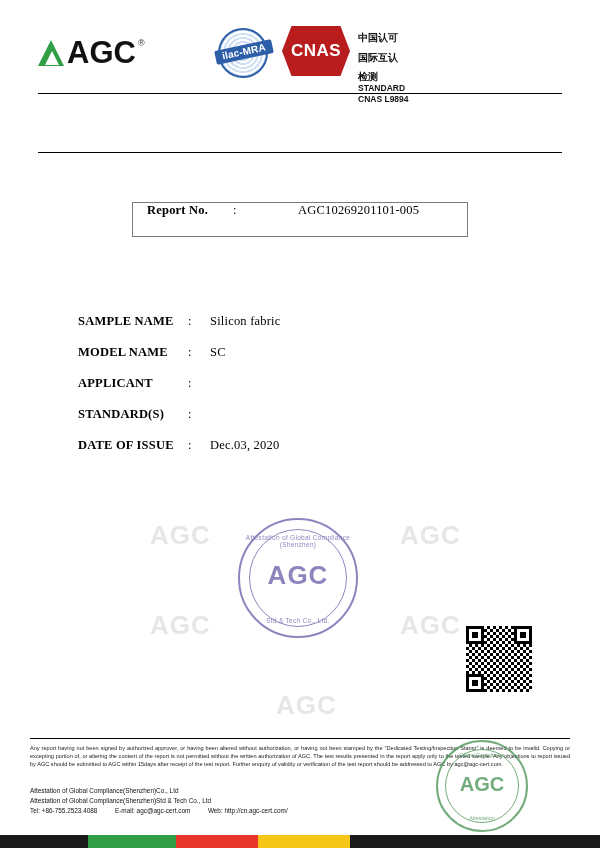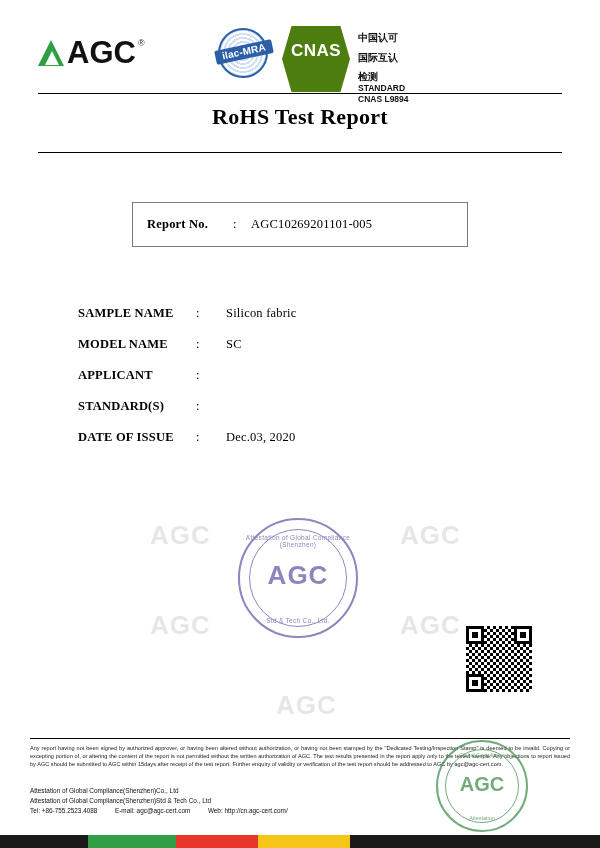--- a/index.html
+++ b/index.html
@@ -111,22 +111,22 @@
   .cnas {
     position: absolute;
     left: 282px;
     top: 12px;
     width: 72px;
     height: 56px;
   }
   .cnas .hex {
     position: absolute;
     left: 0; top: 2px;
-    width: 68px; height: 66px;
-    background: #4d7c0f;
+    width: 68px; height: 50px;
+    background: #b91c1c;
     clip-path: polygon(14% 0%, 86% 0%, 100% 50%, 86% 100%, 14% 100%, 0% 50%);
   }
   .cnas .hex span {
     display: block;
     color: #fff;
     font-family: "Liberation Sans", sans-serif;
     font-weight: bold;
     font-size: 17px;
     text-align: center;
     line-height: 50px;
@@ -164,48 +164,46 @@
     font-weight: bold;
     letter-spacing: .3px;
   }
 
   
   .reportno-box {
     position: absolute;
     left: 132px;
     top: 202px;
     width: 336px;
-    height: 45px;
+    height: 35px;
     border: 1px solid #7a7a7a;
     display: flex;
-    align-items: center;
     font-size: 12.5px;
   }
   .reportno-box .lbl {
     padding-left: 14px;
     width: 100px;
     font-weight: bold;
     letter-spacing: .2px;
   }
   .reportno-box .colon { width: 18px; }
-  .reportno-box .val { letter-spacing: .2px; }
+  .reportno-box .val { letter-spacing: .2px; margin-left: 47px; }
 
   
   .fields {
     position: absolute;
     left: 78px;
     top: 298px;
     width: 460px;
     font-size: 12.5px;
   }
   .field-row {
     display: flex;
-    align-items: center;
+    align-items: flex-end;
     height: 31px;
-    gap: 8px;
   }
   .field-row .k {
     width: 110px;
     font-weight: bold;
     letter-spacing: .2px;
   }
   .field-row .c { width: 22px; }
   .field-row .v { letter-spacing: .2px; }
 
   
@@ -412,21 +410,20 @@
     <div class="cnas-text">
       <div class="cn">中国认可</div>
       <div class="cn">国际互认</div>
       <div class="cn">检测</div>
       <div>STANDARD</div>
       <div>CNAS L9894</div>
     </div>
   </div>
 
   <div class="rule top"></div>
-  <div class="doc-title">RoHS Test Report</div>
   <div class="rule bottom"></div>
 
   <div class="reportno-box">
     <span class="lbl">Report No.</span>
     <span class="colon">:</span>
     <span class="val">AGC10269201101-005</span>
   </div>
 
   <div class="fields">
     <div class="field-row">

